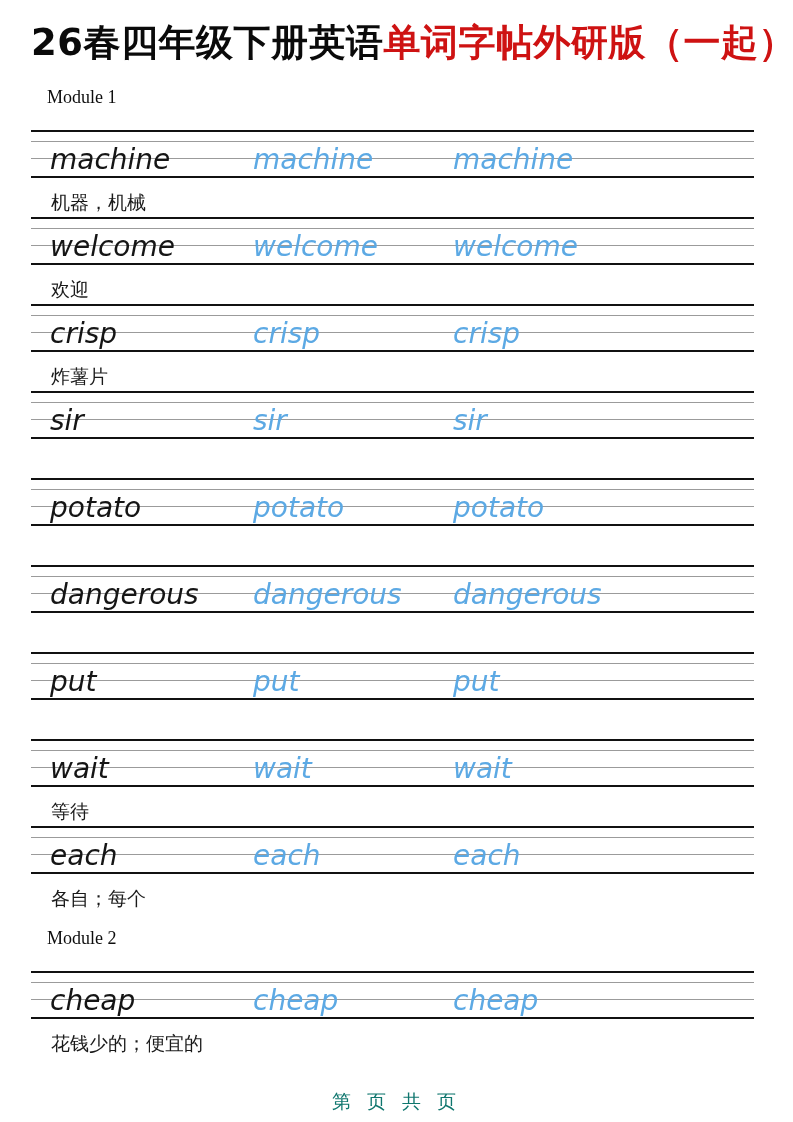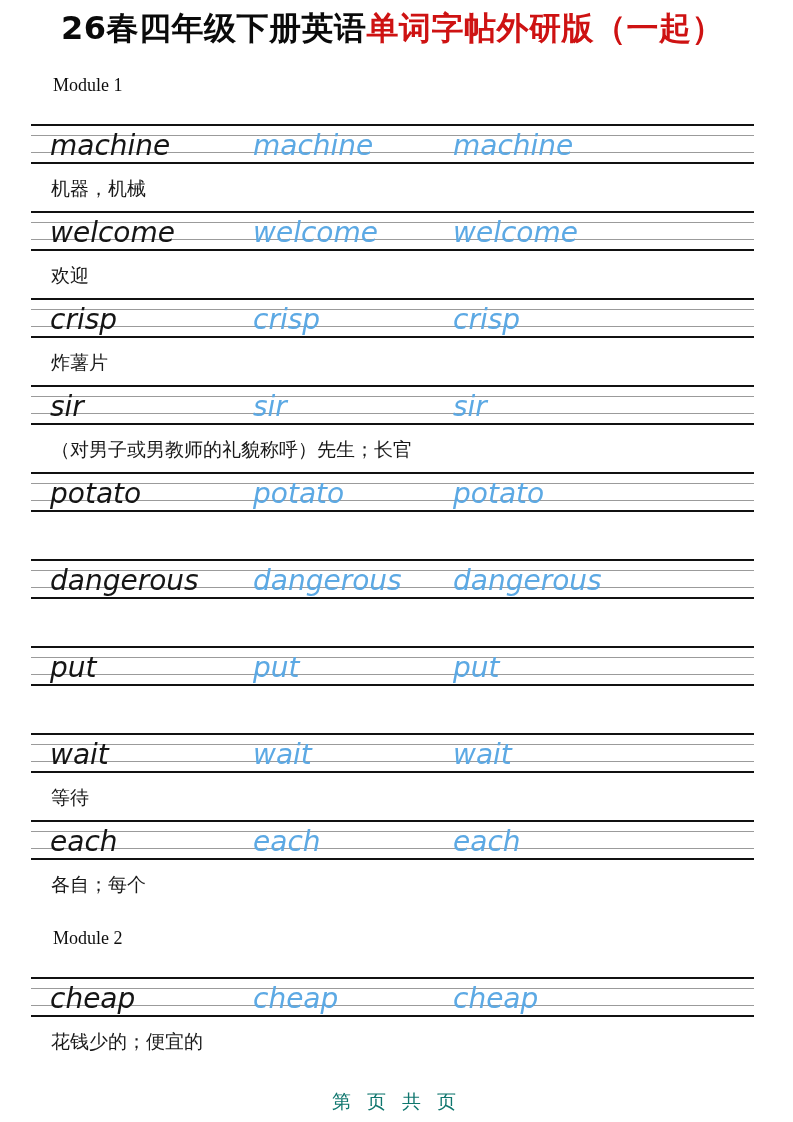--- a/index.html
+++ b/index.html
@@ -9,48 +9,48 @@
     height: 1122px;
     background: #ffffff;
     overflow: hidden;
     font-family: "Liberation Serif", serif;
     color: #111;
   }
   .content { padding: 0 39px 0 31px; }
 
   .title {
     margin: 0;
-    padding-top: 9px;
+    padding-top: 21px;
     text-align: center;
     font-family: "DejaVu Sans", sans-serif;
     font-weight: bold;
-    font-size: 32px;
+    font-size: 37px;
     line-height: 1.2;
     letter-spacing: 0.5px;
     color: #0a0a0a;
     white-space: nowrap;
   }
   .title .red { color: var(--red, #CE1212); }
 
   .module-heading {
-    margin: 16px;
+    margin: 10px;
     padding: 13px 0 12px 6px;
     font-family: "Liberation Serif", serif;
     font-weight: normal;
     font-size: 18px;
     line-height: 1.1;
     color: #0d0d0d;
   }
   .module-section:nth-of-type(2) .module-heading { padding: 6px 0 12px 6px; }
 
   .entry { height: 87px; }
 
   .stave {
     position: relative;
-    height: 40px;
+    height: 48px;
     box-sizing: border-box;
     border-top: 2px solid var(--line-black, #111);
     border-bottom: 2px solid var(--line-black, #111);
   }
   .midline {
     position: absolute;
     left: 0; right: 0;
     height: 0;
     border-top: 1px solid var(--line-gray, #9B9B9B);
   }
@@ -137,21 +137,20 @@
   </div>
 
   <div class="entry">
     <div class="stave">
       <div class="midline m1"></div>
       <div class="midline m2"></div>
       <span class="word word-black">sir</span>
       <span class="word word-trace trace-1">sir</span>
       <span class="word word-trace trace-2">sir</span>
     </div>
-    <div class="meaning">（对男子或男教师的礼貌称呼）先生；长官</div>
   </div>
 
   <div class="entry">
     <div class="stave">
       <div class="midline m1"></div>
       <div class="midline m2"></div>
       <span class="word word-black">potato</span>
       <span class="word word-trace trace-1">potato</span>
       <span class="word word-trace trace-2">potato</span>
     </div>

